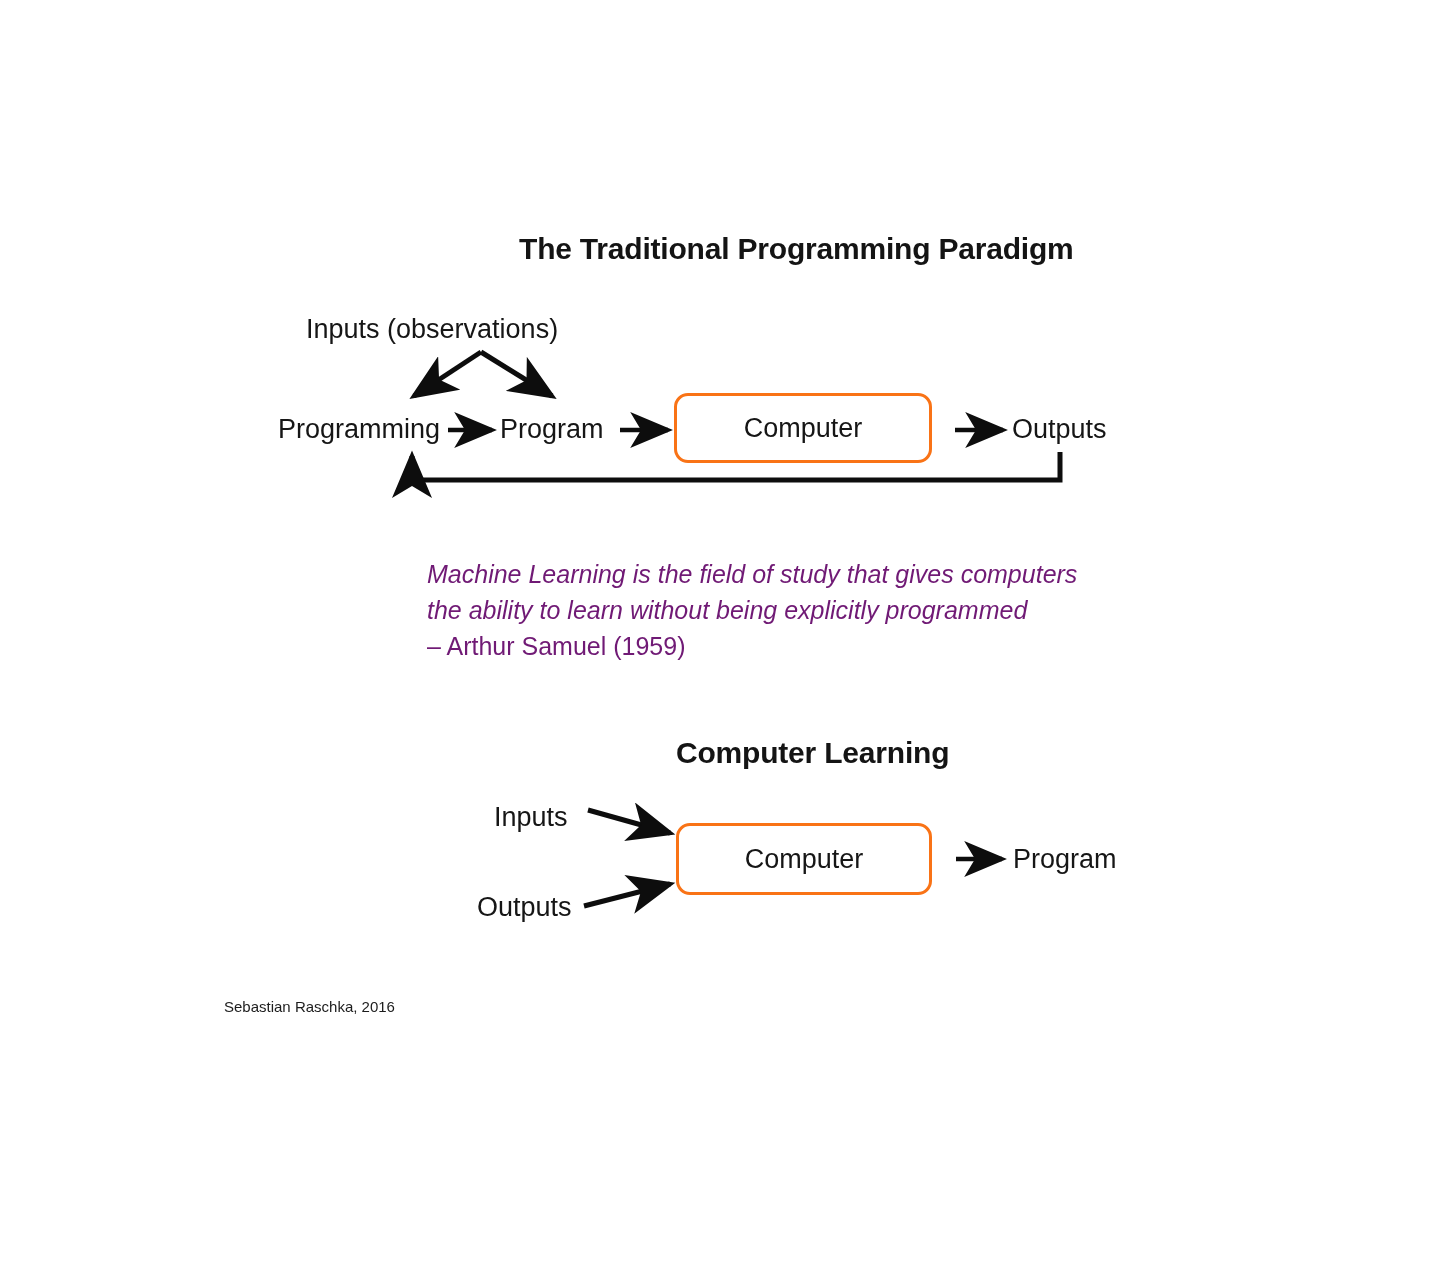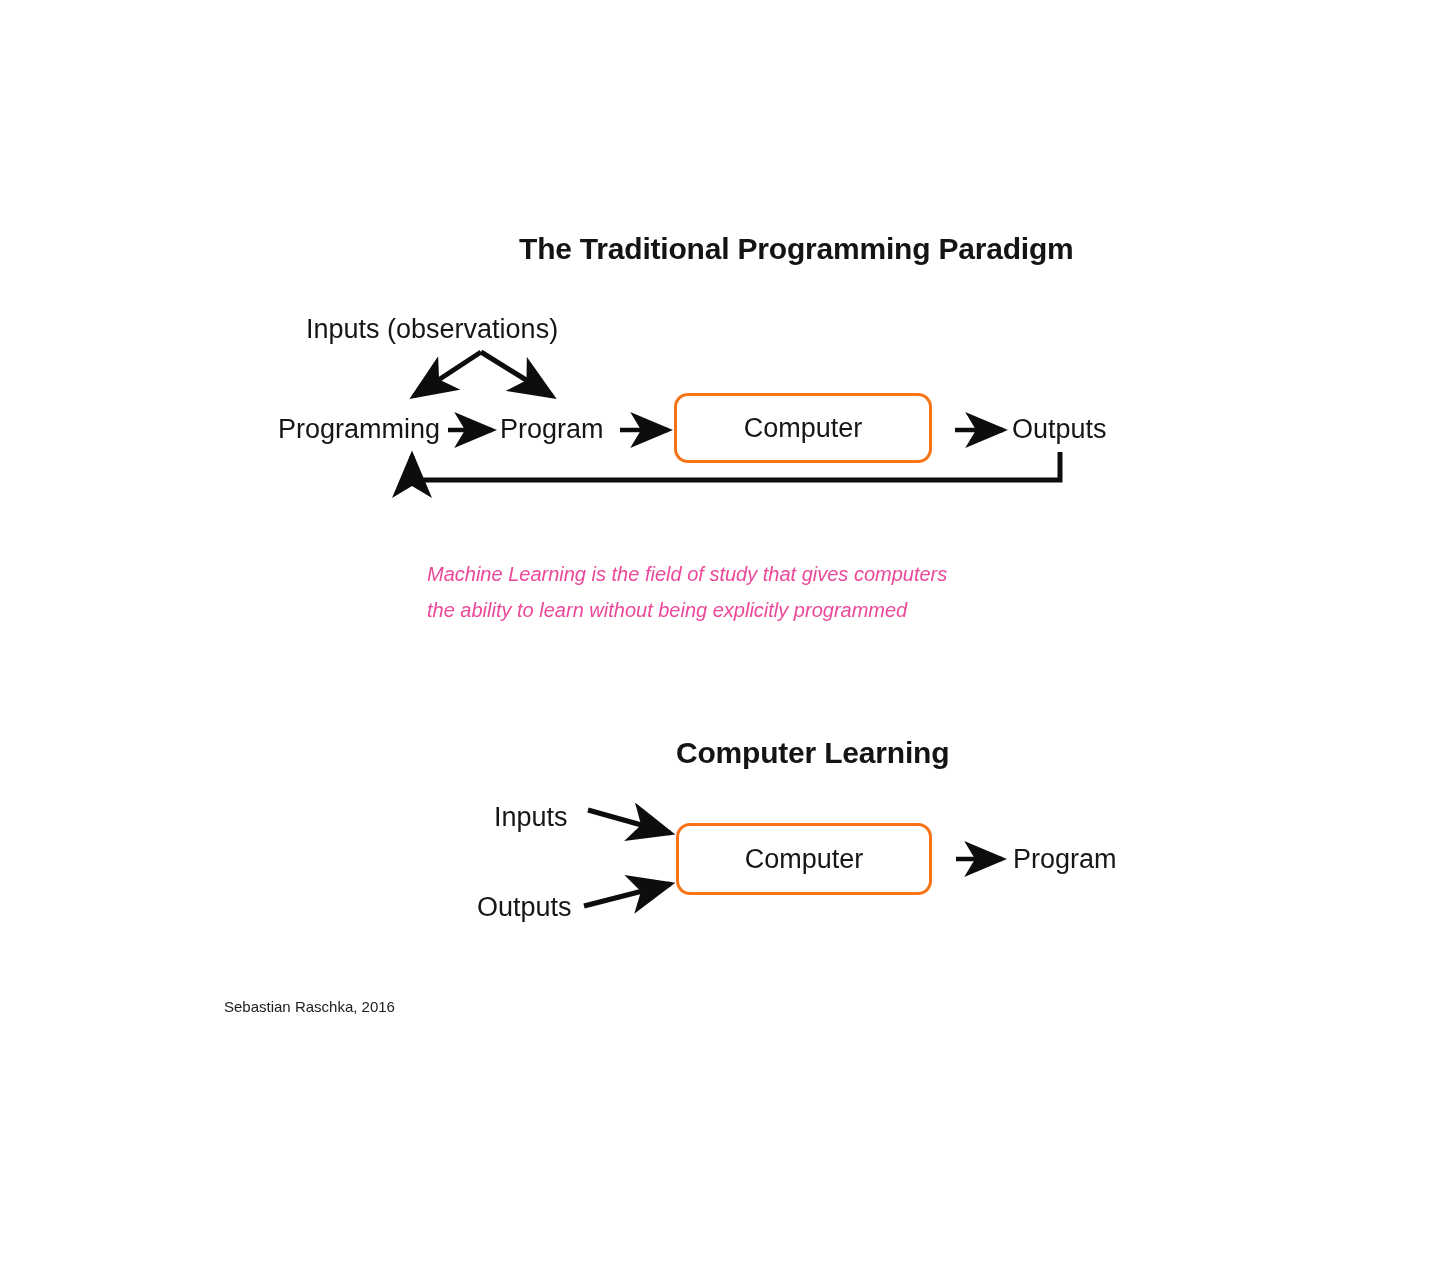--- a/index.html
+++ b/index.html
@@ -45,22 +45,22 @@
     align-items: center;
     justify-content: center;
   }
   .box-label {
     font-size: 27px;
     color: #161616;
     white-space: nowrap;
   }
 
   .quote-block {
-    color: #ec4899;
-    font-size: 20px;
+    color: #701a75;
+    font-size: 25px;
     line-height: 36px;
     white-space: nowrap;
   }
   .quote-line { font-style: italic; }
   .quote-attrib { font-style: normal; }
 
   .credit {
     font-size: 15px;
     color: #1c1c1c;
     white-space: nowrap;
@@ -90,20 +90,21 @@
 
   <div class="abs box" style="left:674px; top:393px; width:258px; height:70px;">
     <span class="box-label">Computer</span>
   </div>
 
   <div class="abs node-label" style="left:1012px; top:414px;">Outputs</div>
 
   <div class="abs quote-block" style="left:427px; top:556px;">
     <div class="quote-line">Machine Learning is the field of study that gives computers</div>
     <div class="quote-line">the ability to learn without being explicitly programmed</div>
+    <div class="quote-attrib">– Arthur Samuel (1959)</div>
   </div>
 
   <div class="abs section-title" style="left:676px; top:736px;">Computer Learning</div>
 
   <div class="abs node-label" style="left:494px; top:802px;">Inputs</div>
 
   <div class="abs node-label" style="left:477px; top:892px;">Outputs</div>
 
   <div class="abs box" style="left:676px; top:823px; width:256px; height:72px;">
     <span class="box-label">Computer</span>

